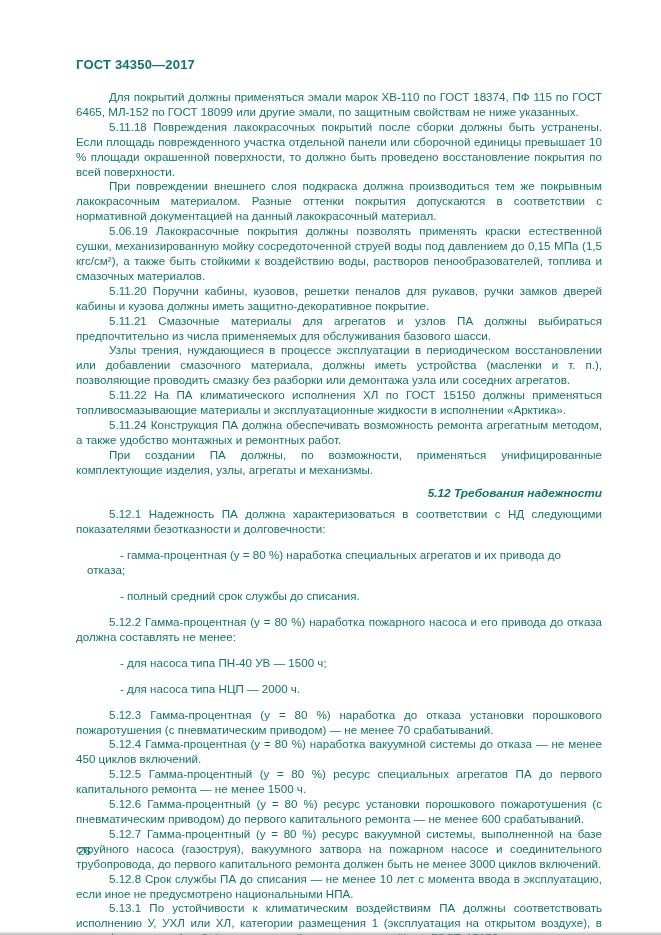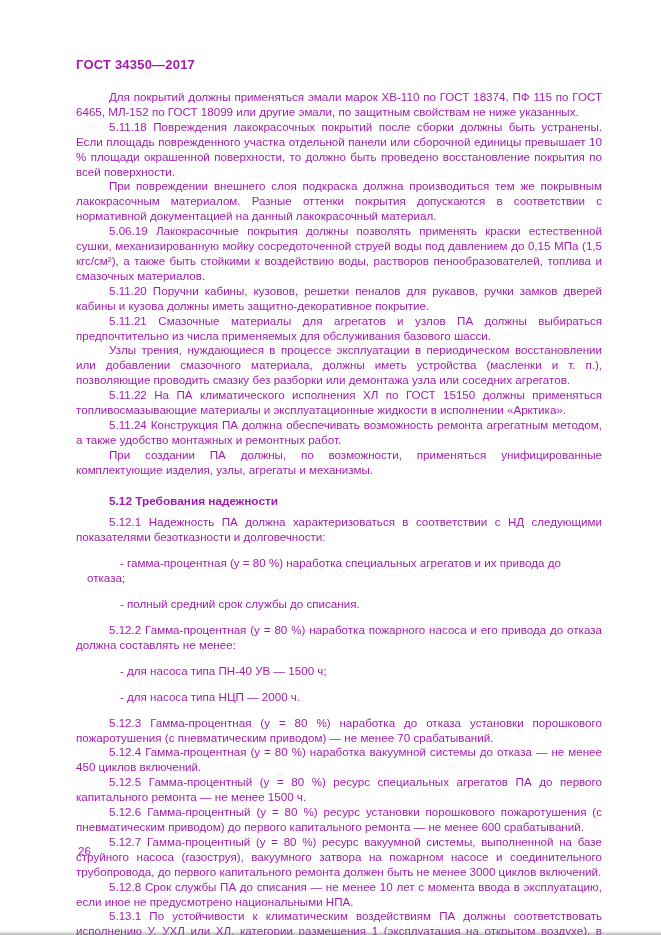--- a/index.html
+++ b/index.html
@@ -3,21 +3,21 @@
 <meta charset="utf-8">
 <style>
   html, body { margin: 0; padding: 0; background: #e8e8e8; }
   .page {
     position: relative;
     width: 661px;
     height: 935px;
     margin: 0 auto;
     background: #ffffff;
     font-family: "Liberation Sans", "DejaVu Sans", sans-serif;
-    color: #a21caf;
+    color: #0f766e;
     overflow: hidden;
   }
   .doc-header {
     position: absolute;
     left: 76px;
     top: 57px;
     font-size: 13px;
     font-weight: bold;
     letter-spacing: 0.2px;
   }
@@ -33,25 +33,26 @@
     margin: 0;
     text-align: justify;
     text-indent: 33px;
   }
   .li {
     margin: 11px;
     text-align: left;
     text-indent: 33px;
   }
   .h {
-    margin: 16px 0 7px 0;
+    margin: 8px 0 7px 0;
     padding-left: 33px;
     font-size: 11.8px;
     font-weight: bold;
-    text-align: left;
+    text-align: right;
+    font-style: italic;
   }
   .page-number {
     position: absolute;
     left: 78px;
     top: 845px;
     font-size: 11.5px;
   }
   .scan-edge {
     position: absolute;
     left: 0; right: 0; bottom: 0;

